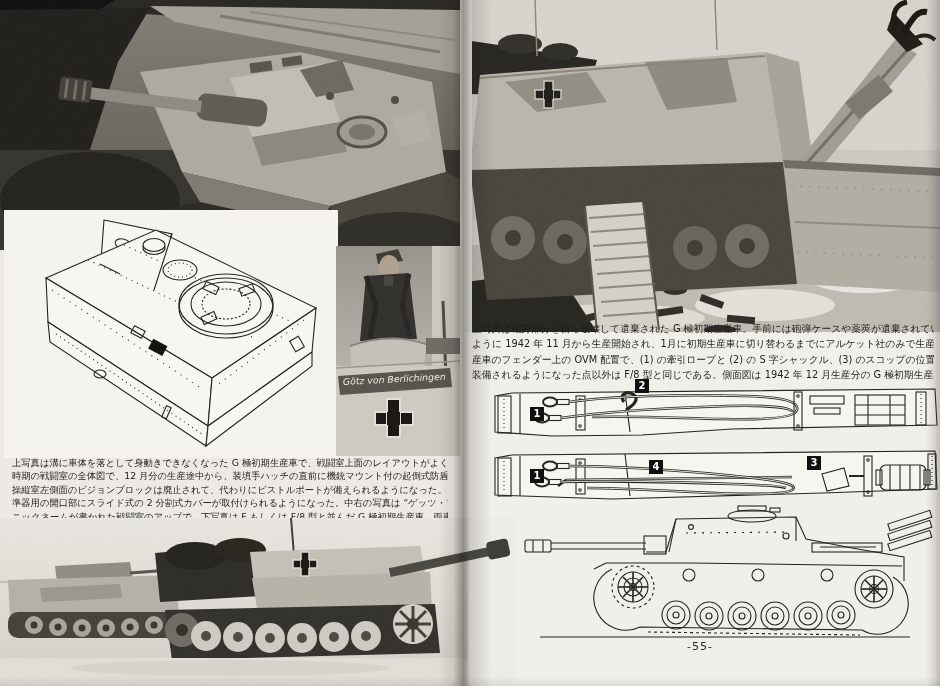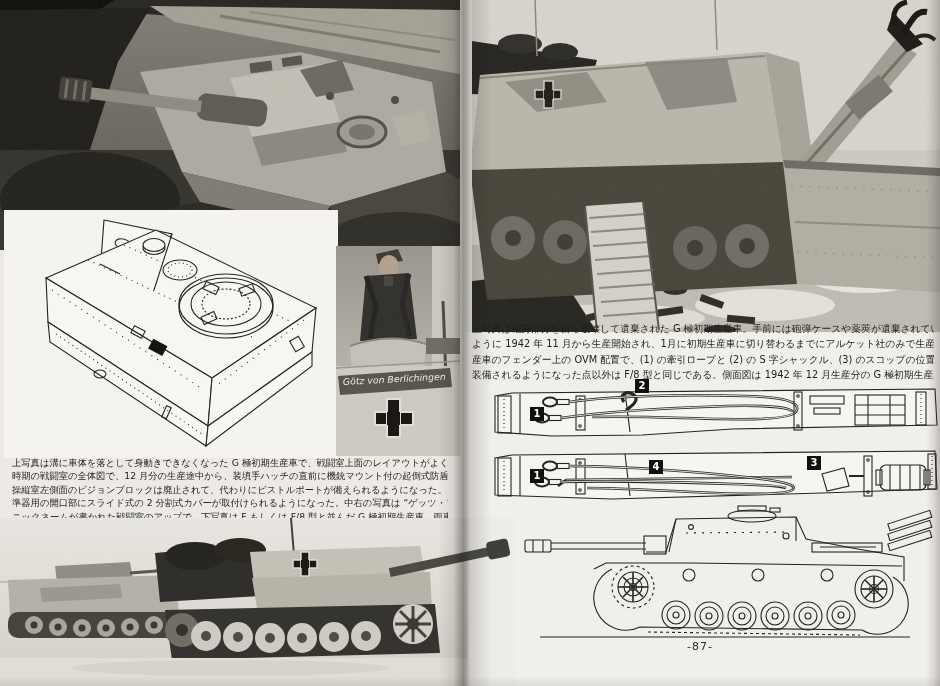--- a/index.html
+++ b/index.html
@@ -519,18 +519,18 @@
           <circle cx="268" cy="72" r="6"></circle>
           <circle cx="337" cy="72" r="6"></circle>
 
         <path d="M122,66 A30 30 0 0 0 150,124 L372,127 A27 27 0 0 0 403,74"></path>
         <path d="M158,129 L370,132" stroke-dasharray="3 3"></path>
         <line x1="50" y1="134" x2="420" y2="134"></line>
       </g>
     </svg>
   </div>
 
-  <div id="page-number" class="abs">-87-</div>
+  <div id="page-number" class="abs">-55-</div>
 
   <div id="gutter" class="abs"></div>
   <div id="right-edge" class="abs"></div>
   <div id="bottom-edge" class="abs"></div>
 </div>
 
 </body></html>

